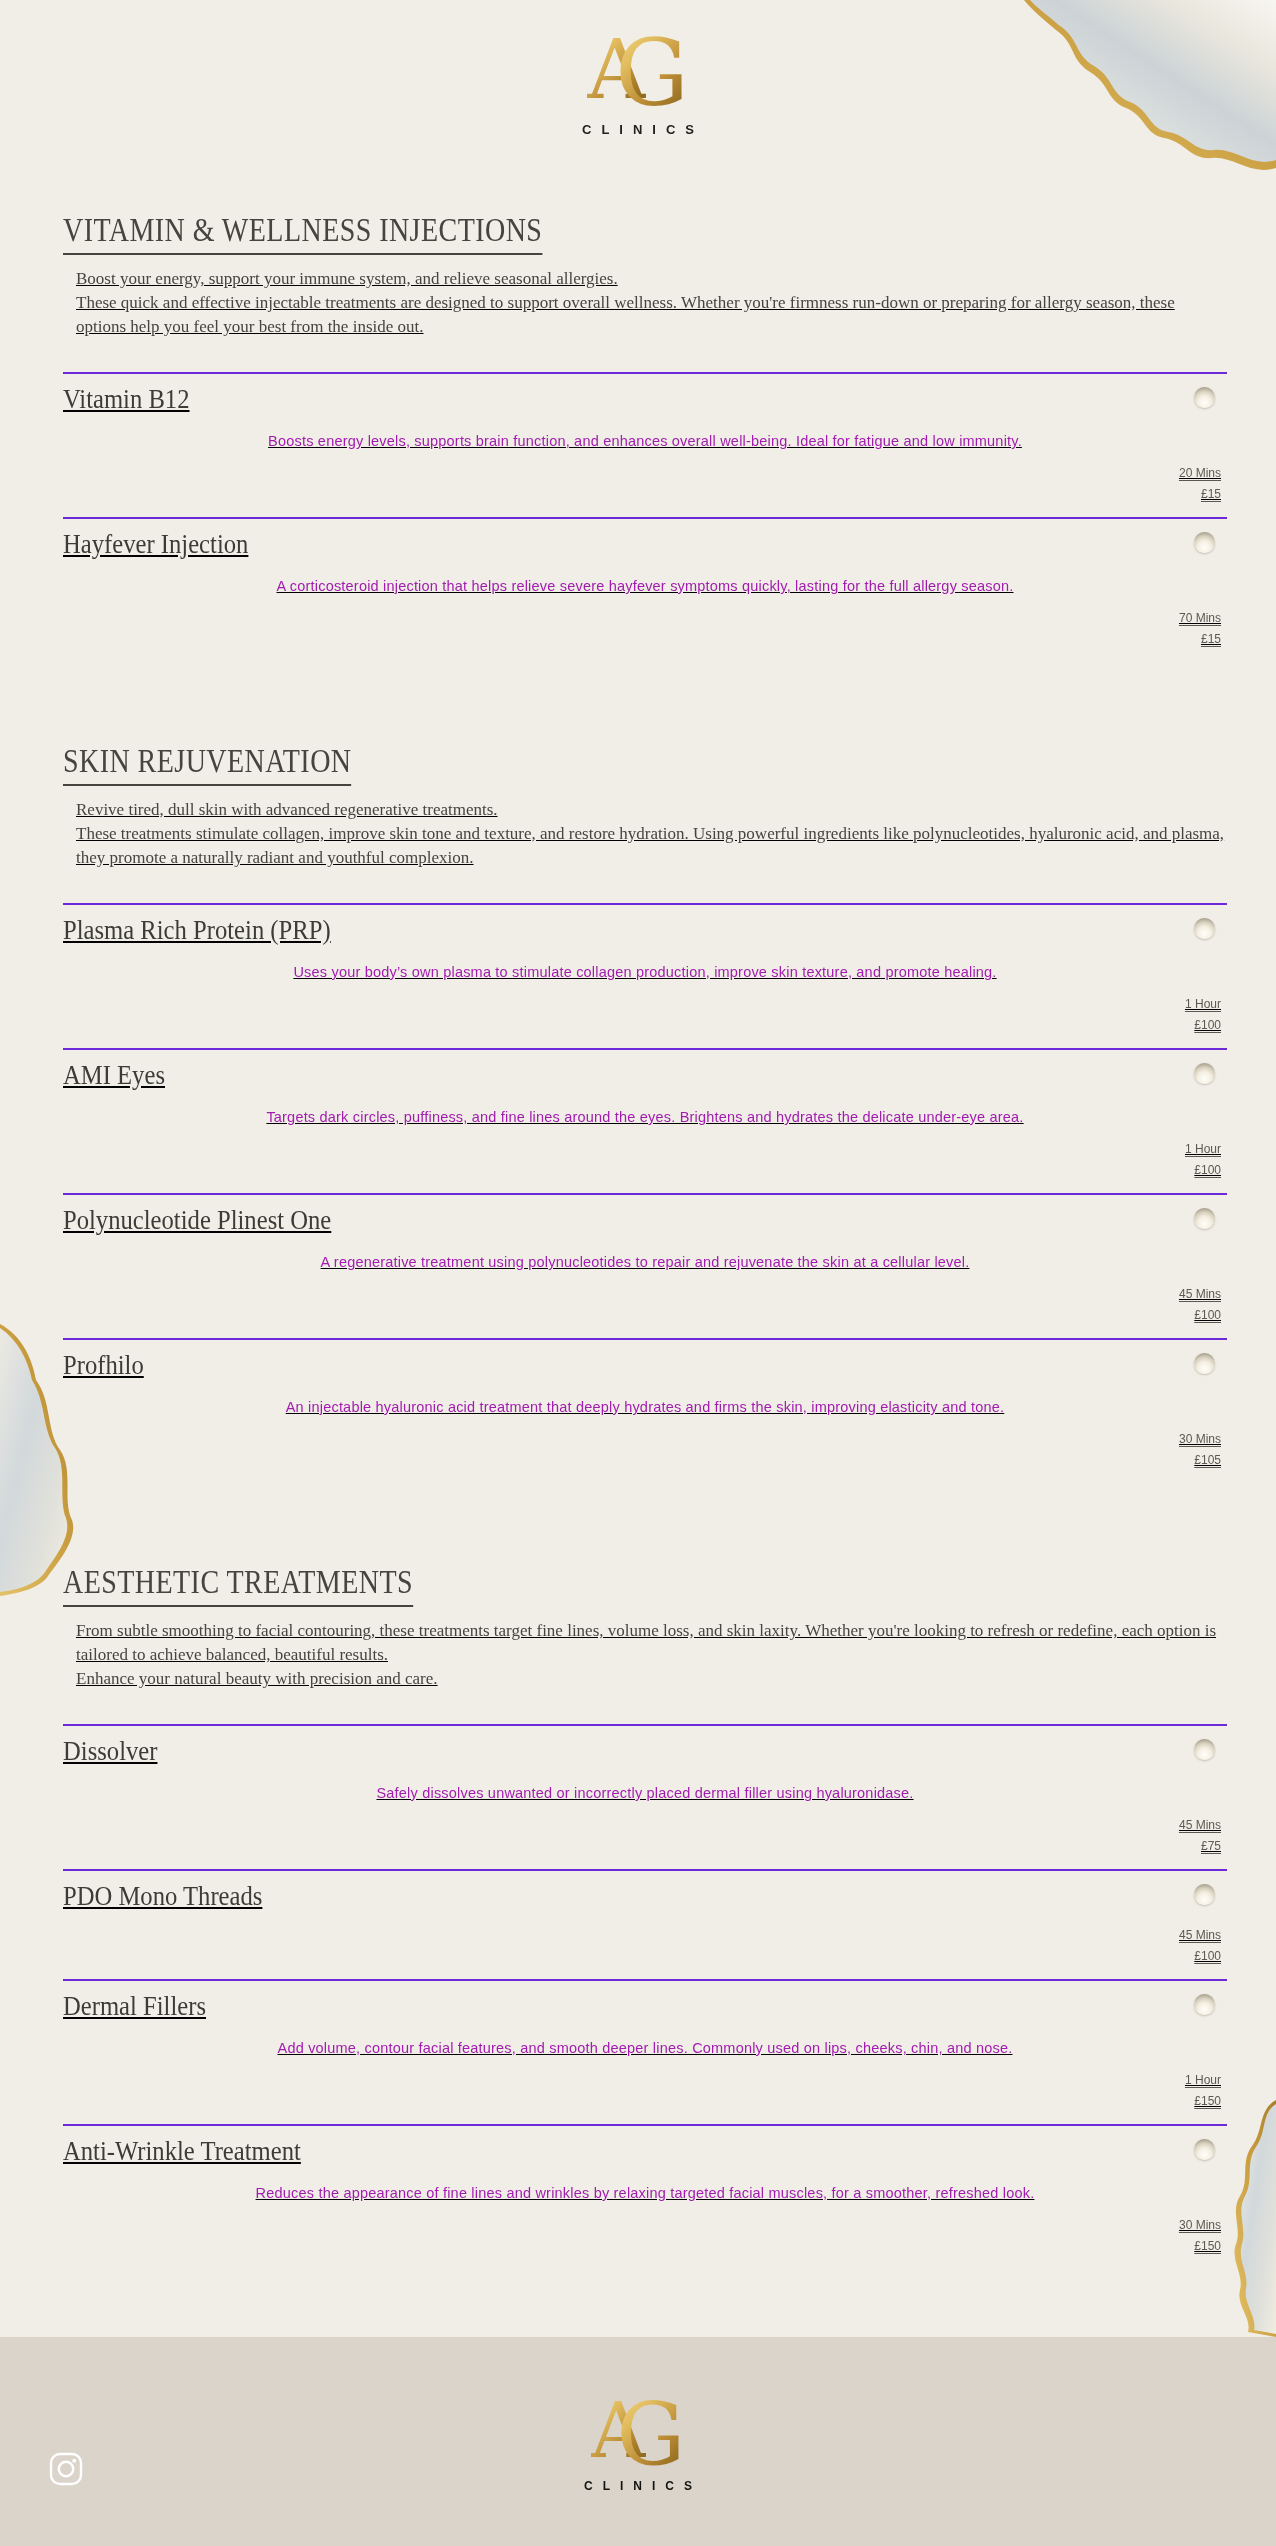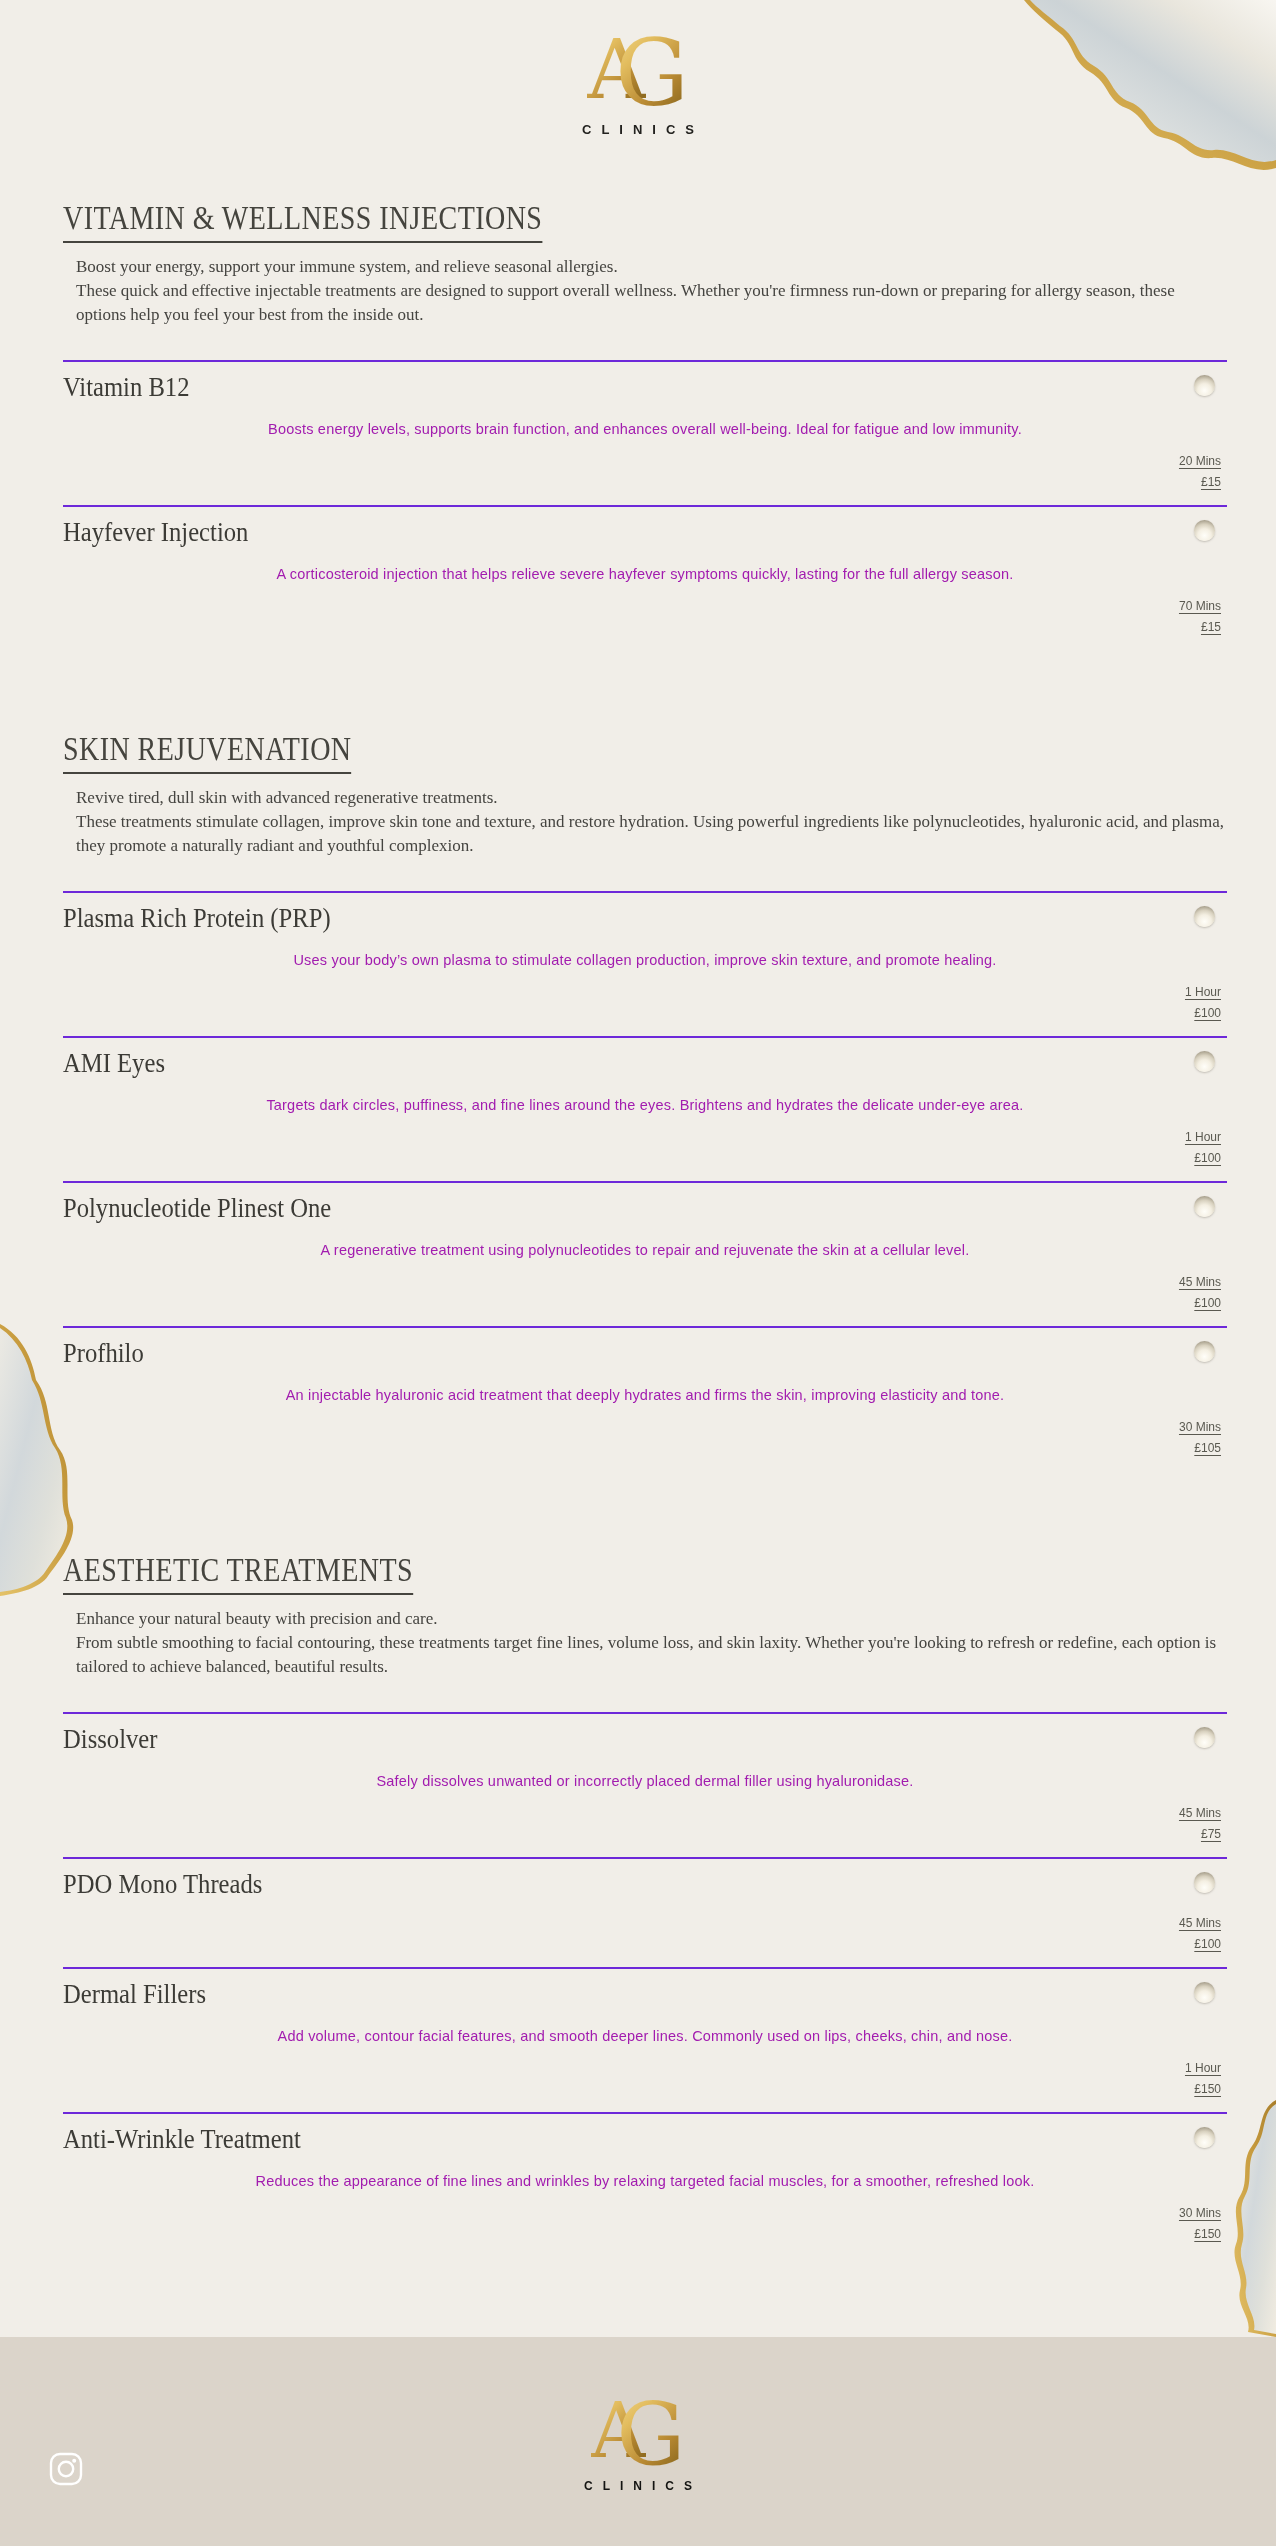--- a/index.html
+++ b/index.html
@@ -11,21 +11,21 @@
   .logo{display:inline-block;text-align:center;}
   .monogram{line-height:1;font-family:"DejaVu Serif",serif;}
   .monogram span{
     font-size:82px;color:#b8913d;
     background:linear-gradient(135deg,#f3de96 0%,#e3bd5f 30%,#b98a33 62%,#8f6b20 85%,#c49a3e 100%);
     -webkit-background-clip:text;background-clip:text;-webkit-text-fill-color:transparent;}
   .monogram .ch2{margin-left:-0.34em;font-size:92px;vertical-align:-0.08em;}
   .wordmark{margin-top:2px;font-size:13px;font-weight:bold;letter-spacing:10px;text-indent:10px;color:#23221f;}
 
   
-  .menu{position:absolute;left:63px;top:200px;width:1164px;z-index:2;}
+  .menu{position:absolute;left:63px;top:212px;width:1164px;z-index:2;text-decoration:underline;}
   .menu-section + .menu-section{margin-top:81px;}
   .section-title{display:inline-block;margin:0;font-family:"Liberation Serif",serif;font-weight:500;
     font-size:33px;letter-spacing:.5px;color:#45443e;border-bottom:2px solid #45443e;padding-bottom:4px;
     transform:scaleX(.85);transform-origin:left;white-space:nowrap;}
   .section-intro{margin-top:12px;font-family:"Liberation Serif",serif;font-size:17px;line-height:24px;color:#454440;margin-left:13px;}
   .section-intro p{margin:0;}
   .items{margin-top:33px;}
 
   .item{position:relative;border-top:2px solid #6d28d9;padding:8px 0 12px;}
   .item-name{margin:0;font-family:"Liberation Serif",serif;font-weight:normal;font-size:28px;line-height:33px;
@@ -177,22 +177,22 @@
       <div class="duration">30 Mins</div>
       <div class="price">£105</div>
     </div>
   </article>
 </div>
   </section>
 
   <section class="menu-section">
     <h2 class="section-title">AESTHETIC TREATMENTS</h2>
     <div class="section-intro">
+          <p>From subtle smoothing to facial contouring, these treatments target fine lines, volume loss, and skin laxity. Whether you're looking to refresh or redefine, each option is tailored to achieve balanced, beautiful results.</p>
           <p>Enhance your natural beauty with precision and care.</p>
-          <p>From subtle smoothing to facial contouring, these treatments target fine lines, volume loss, and skin laxity. Whether you're looking to refresh or redefine, each option is tailored to achieve balanced, beautiful results.</p>
         </div>
     <div class="items">
   <article class="item">
     <h3 class="item-name">Dissolver</h3>
     <span class="pearl"></span>
     <p class="item-desc">Safely dissolves unwanted or incorrectly placed dermal filler using hyaluronidase.</p>
     <div class="item-meta">
       <div class="duration">45 Mins</div>
       <div class="price">£75</div>
     </div>

